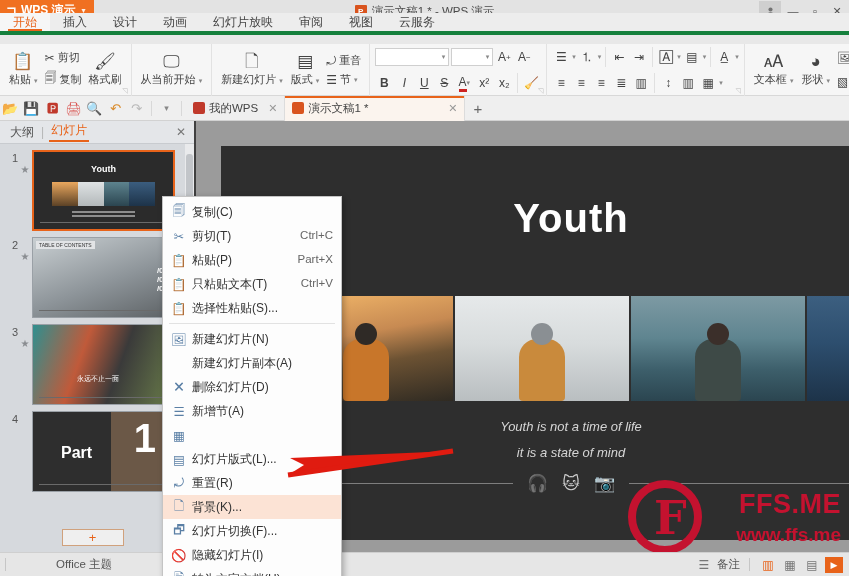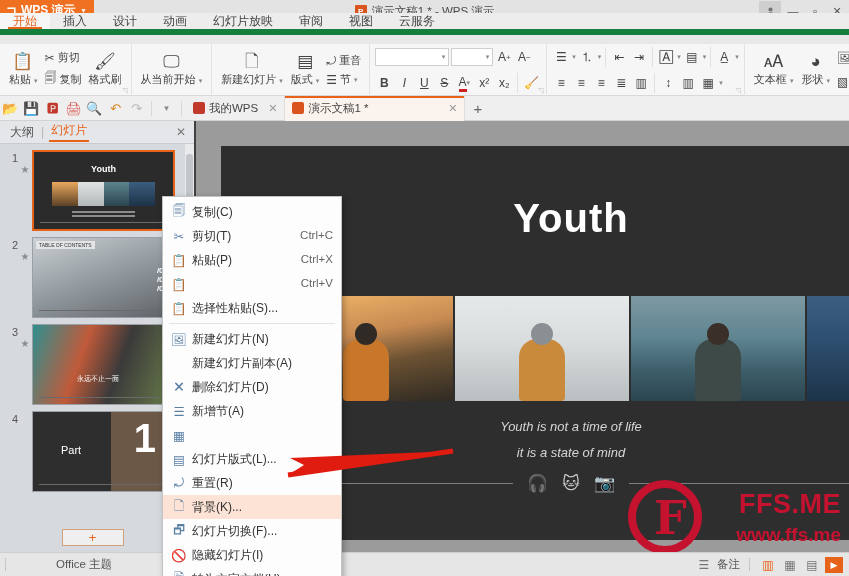--- a/index.html
+++ b/index.html
@@ -49,21 +49,21 @@
     display: flex; align-items: center; justify-content: center;
     color: #6b6b6b; font-size: 13px;
   }
   .win-btn { width: 20px; height: 20px; display:flex; align-items:center;
     justify-content:center; color:#555; font-size:11px; }
 
   
   .ribbon-tabs {
     position: absolute; top: 13px; left: 0; width: 849px; height: 22px;
     background: #ededed; display: flex; align-items: stretch;
-    border-bottom: 6px solid #15803d;
+    border-bottom: 4px solid #15803d;
   }
   .rtab {
     padding: 0 13px; display: flex; align-items: center;
     font-size: 12px; color: #444; position: relative;
   }
   .rtab.active { color: #e8631a; background: #f6f6f6; }
   .rtab.active::after {
     content: ""; position: absolute; left: 8px; right: 8px; bottom: 0;
     height: 2px; background: #e8631a;
   }
@@ -530,21 +530,21 @@
         <div class="thbox" style="background:linear-gradient(110deg,#2f8f8f 0%,#c05a3a 35%,#3a3a3a 60%,#6b7f4a 100%)">
           <div style="position:absolute;bottom:20px;left:44px;color:#fff;font-size:7px">永远不止一面</div>
           <div class="mini-bottom"></div>
         </div>
       </div>
 
       <div class="thumbrow">
         <div class="thnum">4</div>
         <div class="thstar" style="visibility:hidden">★</div>
         <div class="thbox" style="background:linear-gradient(90deg,#2e2e2e 55%,#6b5847 55%)">
-          <div style="position:absolute;top:32px;left:28px;color:#fff;font-size:11px;font-weight:normal">Part</div>
+          <div style="position:absolute;top:32px;left:28px;color:#fff;font-size:16px;font-weight:bold">Part</div>
           <div style="position:absolute;top:6px;right:18px;color:#fff;font-size:40px;font-weight:bold;line-height:40px">1</div>
           <div class="mini-bottom"></div>
         </div>
       </div>
     </div>
 
     <div class="lp-scroll">
       <div class="lp-thumbgrip"></div>
     </div>
 
@@ -594,29 +594,30 @@
 
   <div class="ctxmenu">
     <div class="ctxitem">
       <span class="ci">🗐</span>
       <span class="ctext">复制(C)</span>
       <span class="sc">Ctrl+C</span>
     </div>
     <div class="ctxitem">
       <span class="ci">✂</span>
       <span class="ctext">剪切(T)</span>
-      <span class="sc">Ctrl+X</span>
+      <span class="sc">Part+X</span>
     </div>
     <div class="ctxitem">
       <span class="ci">📋</span>
       <span class="ctext">粘贴(P)</span>
       <span class="sc">Ctrl+V</span>
     </div>
     <div class="ctxitem">
       <span class="ci">📋</span>
+      <span class="ctext">只粘贴文本(T)</span>
     </div>
     <div class="ctxitem">
       <span class="ci">📋</span>
       <span class="ctext">选择性粘贴(S)...</span>
     </div>
     <div class="ctxsep"></div>
     <div class="ctxitem">
       <span class="ci">🖼</span>
       <span class="ctext">新建幻灯片(N)</span>
     </div>

